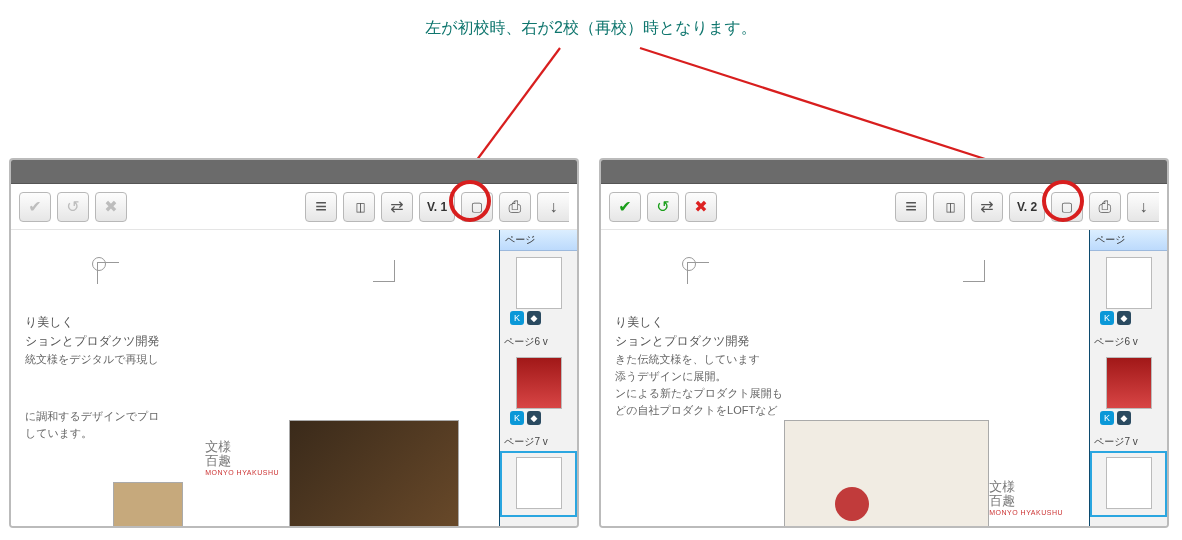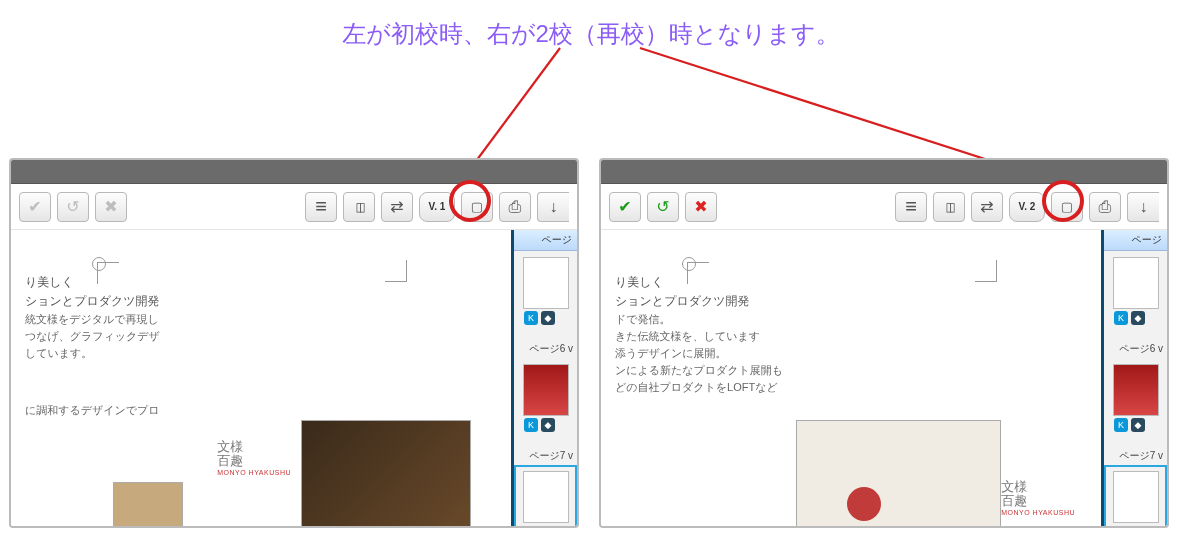--- a/index.html
+++ b/index.html
@@ -11,22 +11,22 @@
     background: #fff;
     position: relative;
     overflow: hidden;
   }
   .caption {
     position: absolute;
     top: 18px;
     left: 0;
     width: 100%;
     text-align: center;
-    font-size: 24px;
-    color: #8b5cf6;
+    font-size: 16px;
+    color: #0f766e;
   }
 
   
   .arrows {
     position: absolute;
     top: 0; left: 0;
     width: 1182px; height: 540px;
     pointer-events: none;
   }
 
@@ -64,24 +64,23 @@
     border-radius: 4px;
     background: linear-gradient(#fdfdfd,#e6e6e6);
     display: flex; align-items: center; justify-content: center;
     font-size: 16px;
     color: #555;
   }
   .btn.disabled { color: #bdbdbd; }
   .spacer { flex: 1; }
   .vbtn {
     min-width: 36px;
-    font-size: 10px;
+    font-size: 12px;
     font-weight: bold;
     color: #333;
-    border-radius: 8px;
   }
 
   .content-area {
     display: flex;
     height: calc(100% - 24px - 46px);
   }
   .doc {
     flex: 1;
     padding: 14px;
     background: #fff;
@@ -92,21 +91,21 @@
   }
   .cropmark-tl, .cropmark-br {
     position: absolute;
     width: 22px; height: 22px;
   }
   .cropmark-tl { top: 32px; left: 86px; border-left: 1px solid #999; border-top: 1px solid #999; }
   .cropmark-tl::after{content:"";position:absolute;left:-6px;top:-6px;width:12px;height:12px;border:1px solid #999;border-radius:50%;}
   .cropmark-br { top: 30px; right: 104px; border-right: 1px solid #999; border-bottom: 1px solid #999; }
 
   .doc .line { margin: 2px 0; white-space: nowrap; }
-  .doc .block2 { margin-top: 30px; }
+  .doc .block2 { margin-top: 70px; }
   .doc .block3 { font-size: 11px; color:#666; }
 
   .logo {
     position: absolute;
     right: 220px;
     top: 210px;
     font-size: 13px;
     color: #777;
     line-height: 1.1;
   }
@@ -117,44 +116,43 @@
     background: #c7b29a;
     border: 1px solid #aaa;
   }
   .phot.a { right: 40px; top: 190px; width: 170px; height: 120px; background: linear-gradient(135deg,#3a2a1a,#6a4a2a);}
   .phot.b { right: 40px; top: 190px; width: 205px; height: 120px; background: #f1ece3;}
   .phot.b::after{content:"";position:absolute;left:50px;bottom:18px;width:34px;height:34px;background:#c13b3b;border-radius:50%;}
   .phot.c { left: 102px; bottom: -12px; width: 70px; height: 56px; background: #c6a97c;}
 
   
   .side {
-    width: 66px;
+    width: 78px;
     background: #f2f2f2;
-    border-left: 3px solid #0c4a6e;
+    border-left: 1px solid #0c4a6e;
     font-size: 10px;
     overflow: hidden;
-    text-align: right;
   }
   .side-head {
     background: linear-gradient(#dbeeff,#bcdafc);
     padding: 3px 5px;
     font-size: 10px;
     color: #333;
     border-bottom: 1px solid #9cb9dd;
   }
   .thumb-wrap { border: 2px solid transparent; padding: 4px; }
   .thumb-wrap.active { border-color: #2aa6e0; }
   .thumb {
     width: 46px; height: 52px;
     background: #fff;
     border: 1px solid #bbb;
     margin: 0 auto 2px;
   }
   .thumb.red { background: linear-gradient(#a11818,#d84545); }
-  .thumb-label { white-space: nowrap; padding: 0 4px 2px; color:#444;margin-top:7px; }
+  .thumb-label { white-space: nowrap; padding: 0 4px 2px; color:#444; }
   .chips { display:flex; gap:3px; padding:0 4px 4px; }
   .chip { width:14px; height:14px; border-radius:3px; font-size:9px; color:#fff; display:flex;align-items:center;justify-content:center;}
   .chip.k { background:#0a98d8; }
   .chip.d { background:#2a4a60; }
 
   
   .circle {
     position: absolute;
     width: 42px; height: 42px;
     border: 4px solid #d81e1e;
@@ -207,23 +205,22 @@
   <div class="content-area">
     <div class="doc">
       <div class="cropmark-tl"></div>
       <div class="cropmark-br"></div>
       <div class="block2">
         <div class="line">り美しく</div>
         <div class="line">ションとプロダクツ開発</div>
       </div>
       <div class="block3">
         <div class="line">統文様をデジタルで再現し</div>
-        <div class="line">つなげ、グラフィックデザ</div>
+        <div class="line" style="margin-top:42px">に調和するデザインでプロ</div>
         <div class="line">しています。</div>
-        <div class="line" style="margin-top:42px">に調和するデザインでプロ</div>
       </div>
       <div class="logo">
         <div>文様</div>
         <div>百趣</div>
         <div class="sub">MONYO HYAKUSHU</div>
       </div>
       <div class="phot a"></div>
       <div class="phot c"></div>
     </div>
     <div class="side">
@@ -269,21 +266,20 @@
   </div>
   <div class="content-area">
     <div class="doc">
       <div class="cropmark-tl"></div>
       <div class="cropmark-br"></div>
       <div class="block2">
         <div class="line">り美しく</div>
         <div class="line">ションとプロダクツ開発</div>
       </div>
       <div class="block3">
-        <div class="line">ドで発信。</div>
         <div class="line">きた伝統文様を、しています</div>
         <div class="line">添うデザインに展開。</div>
         <div class="line">ンによる新たなプロダクト展開も</div>
         <div class="line">どの自社プロダクトをLOFTなど</div>
       </div>
       <div class="logo" style="right:26px; top:250px;">
         <div>文様</div>
         <div>百趣</div>
         <div class="sub">MONYO HYAKUSHU</div>
       </div>

